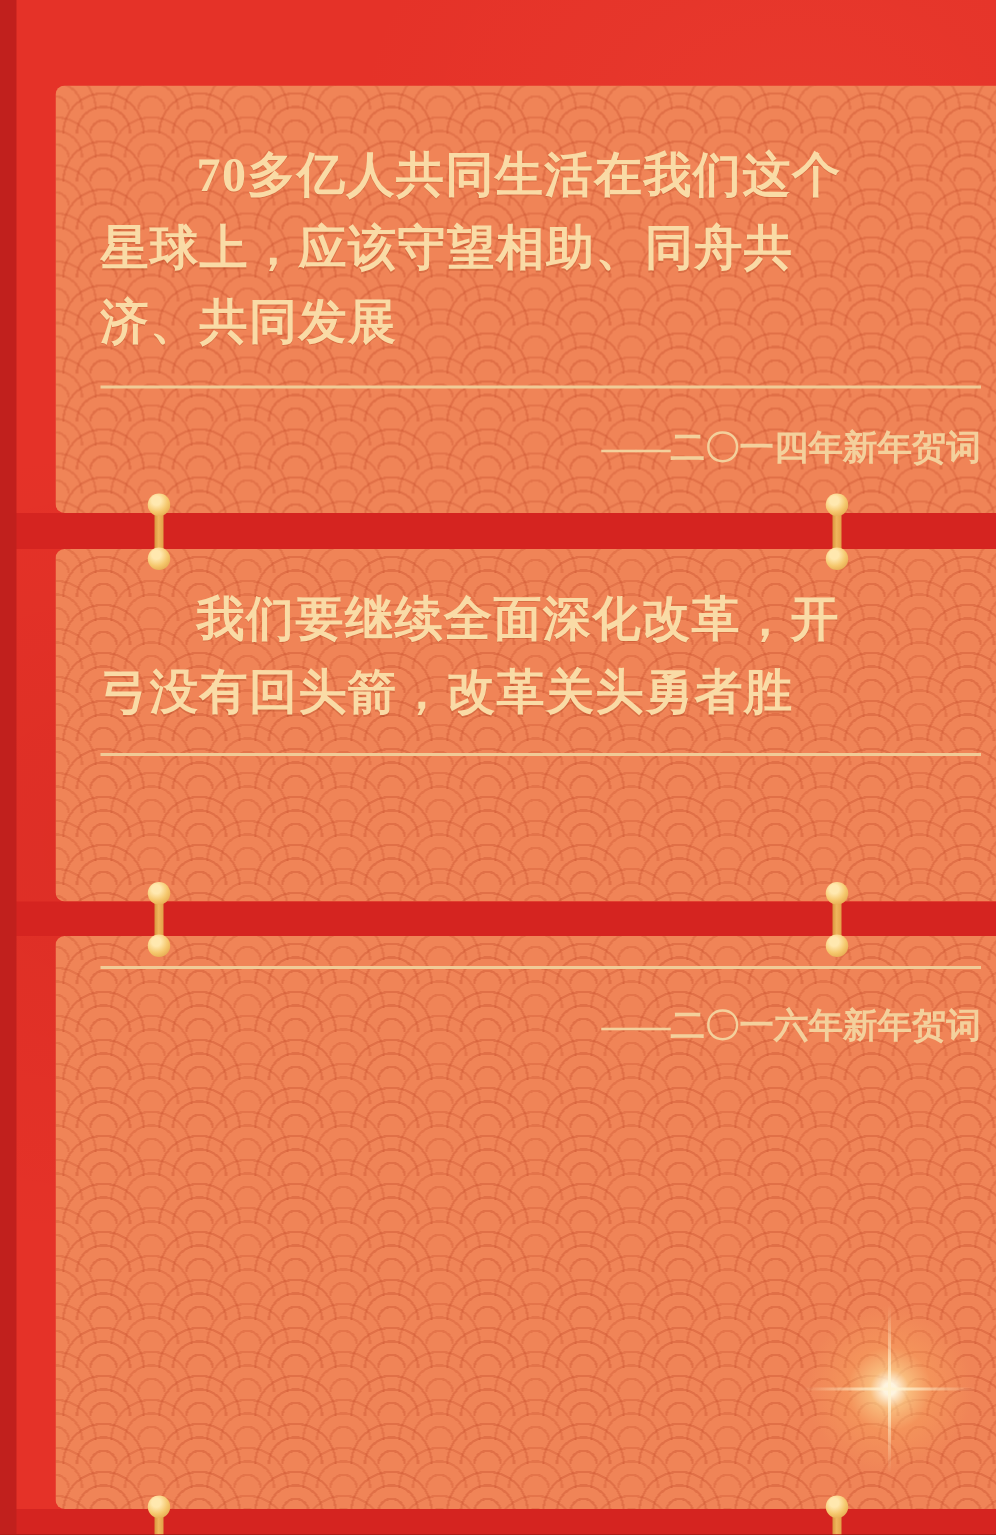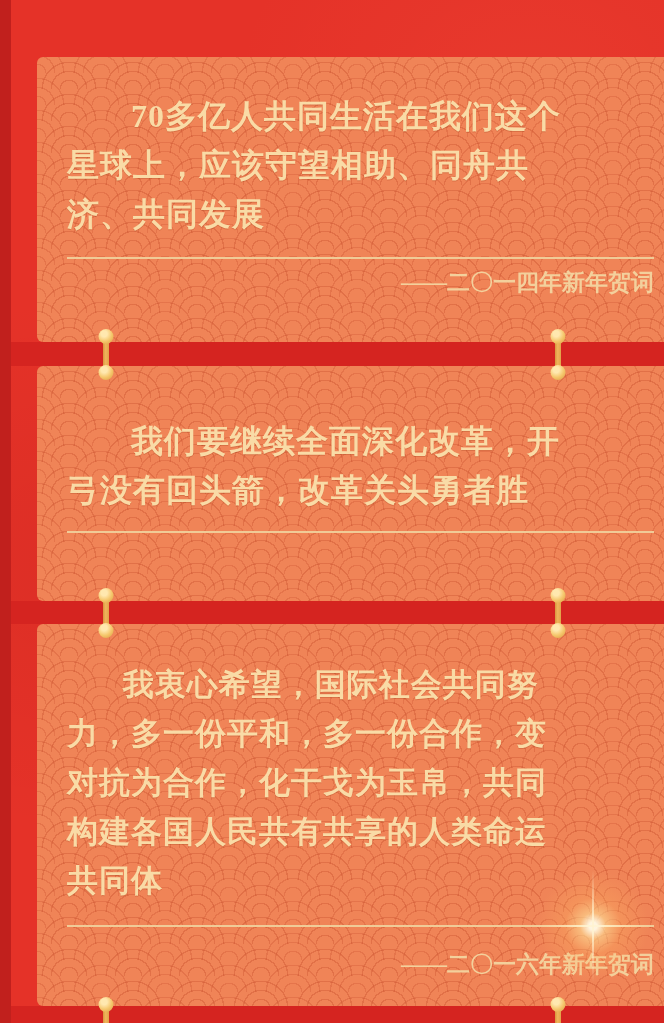--- a/index.html
+++ b/index.html
@@ -47,40 +47,40 @@
     white-space:pre-line;
     color:#f9dba6;
     font-weight:700;
     font-size:32px;
     line-height:49px;
     letter-spacing:1px;
     text-indent:2em;
     text-shadow:0 1px 0 rgba(150,50,20,.25);
   }
   .card-1 .quote{padding-top:35px;}
-  .card-2 .quote{padding-top:51px;}
+  .card-2 .quote{padding-top:22px;}
   .card-3 .quote{padding-top:36px;font-size:31px;text-indent:1.8em;}
 
   .divider{
     border:none;height:2px;margin:0;
     background:#f0cb97;
   }
   .card-1 .divider{margin-top:18px;}
   .card-2 .divider{margin-top:16px;}
   .card-3 .divider{margin-top:20px;}
 
   .attrib{
     margin:0;
     text-align:right;
     color:#f3d09c;
     font-weight:700;
     font-size:23px;
     line-height:34px;
   }
-  .card-1 .attrib{margin-top:7px;}
+  .card-1 .attrib{margin-top:23px;}
   .card-2 .attrib{margin-top:16px;}
   .card-3 .attrib{margin-top:21px;}
 
   .pin{
     position:absolute;width:6px;border-radius:3px;
     background:linear-gradient(90deg,#d9963d,#f0b55c 45%,#e2a148);
   }
   .pin::before,.pin::after{
     content:"";position:absolute;left:50%;transform:translateX(-50%);
     width:15px;height:15px;border-radius:50%;
@@ -127,25 +127,20 @@
     <p class="attrib">——二〇一四年新年贺词</p>
   </section>
 
   <section class="card card-2">
     <p class="quote">我们要继续全面深化改革，开
 弓没有回头箭，改革关头勇者胜</p>
     <hr class="divider">
   </section>
 
   <section class="card card-3">
-    <p class="quote">我衷心希望，国际社会共同努
-力，多一份平和，多一份合作，变
-对抗为合作，化干戈为玉帛，共同
-构建各国人民共有共享的人类命运
-共同体</p>
     <hr class="divider">
     <p class="attrib">——二〇一六年新年贺词</p>
   </section>
 
   <span class="pin pin-l pin-row1"></span>
   <span class="pin pin-r pin-row1"></span>
   <span class="pin pin-l pin-row2"></span>
   <span class="pin pin-r pin-row2"></span>
   <span class="pin pin-l pin-row3 cut"></span>
   <span class="pin pin-r pin-row3 cut"></span>

